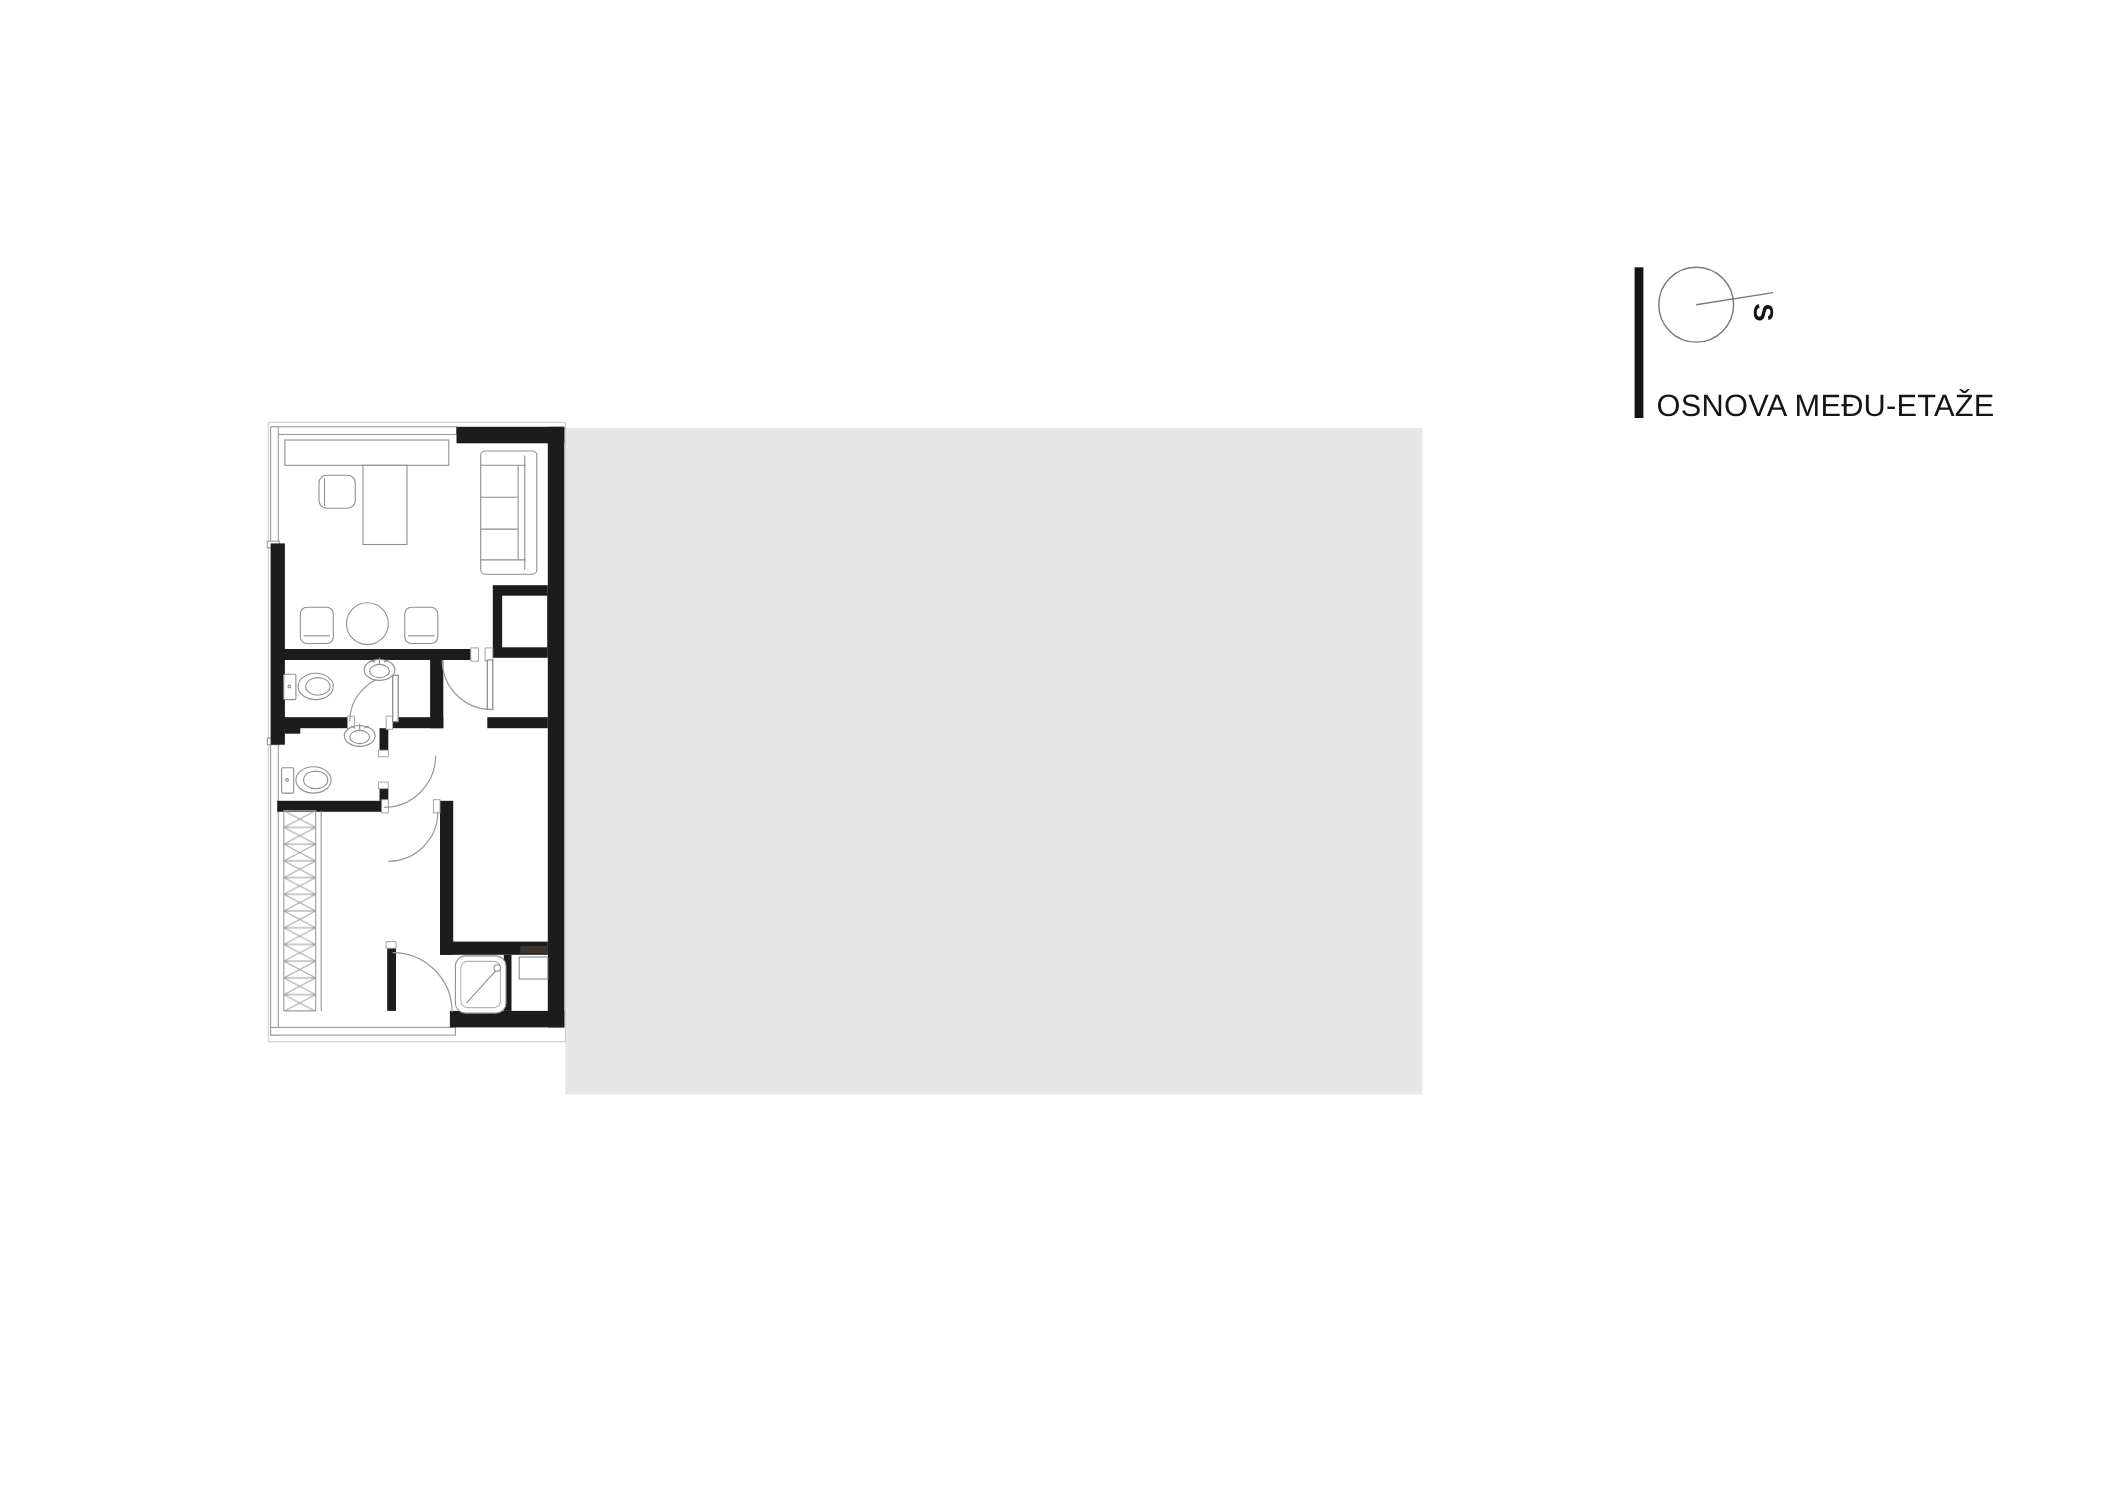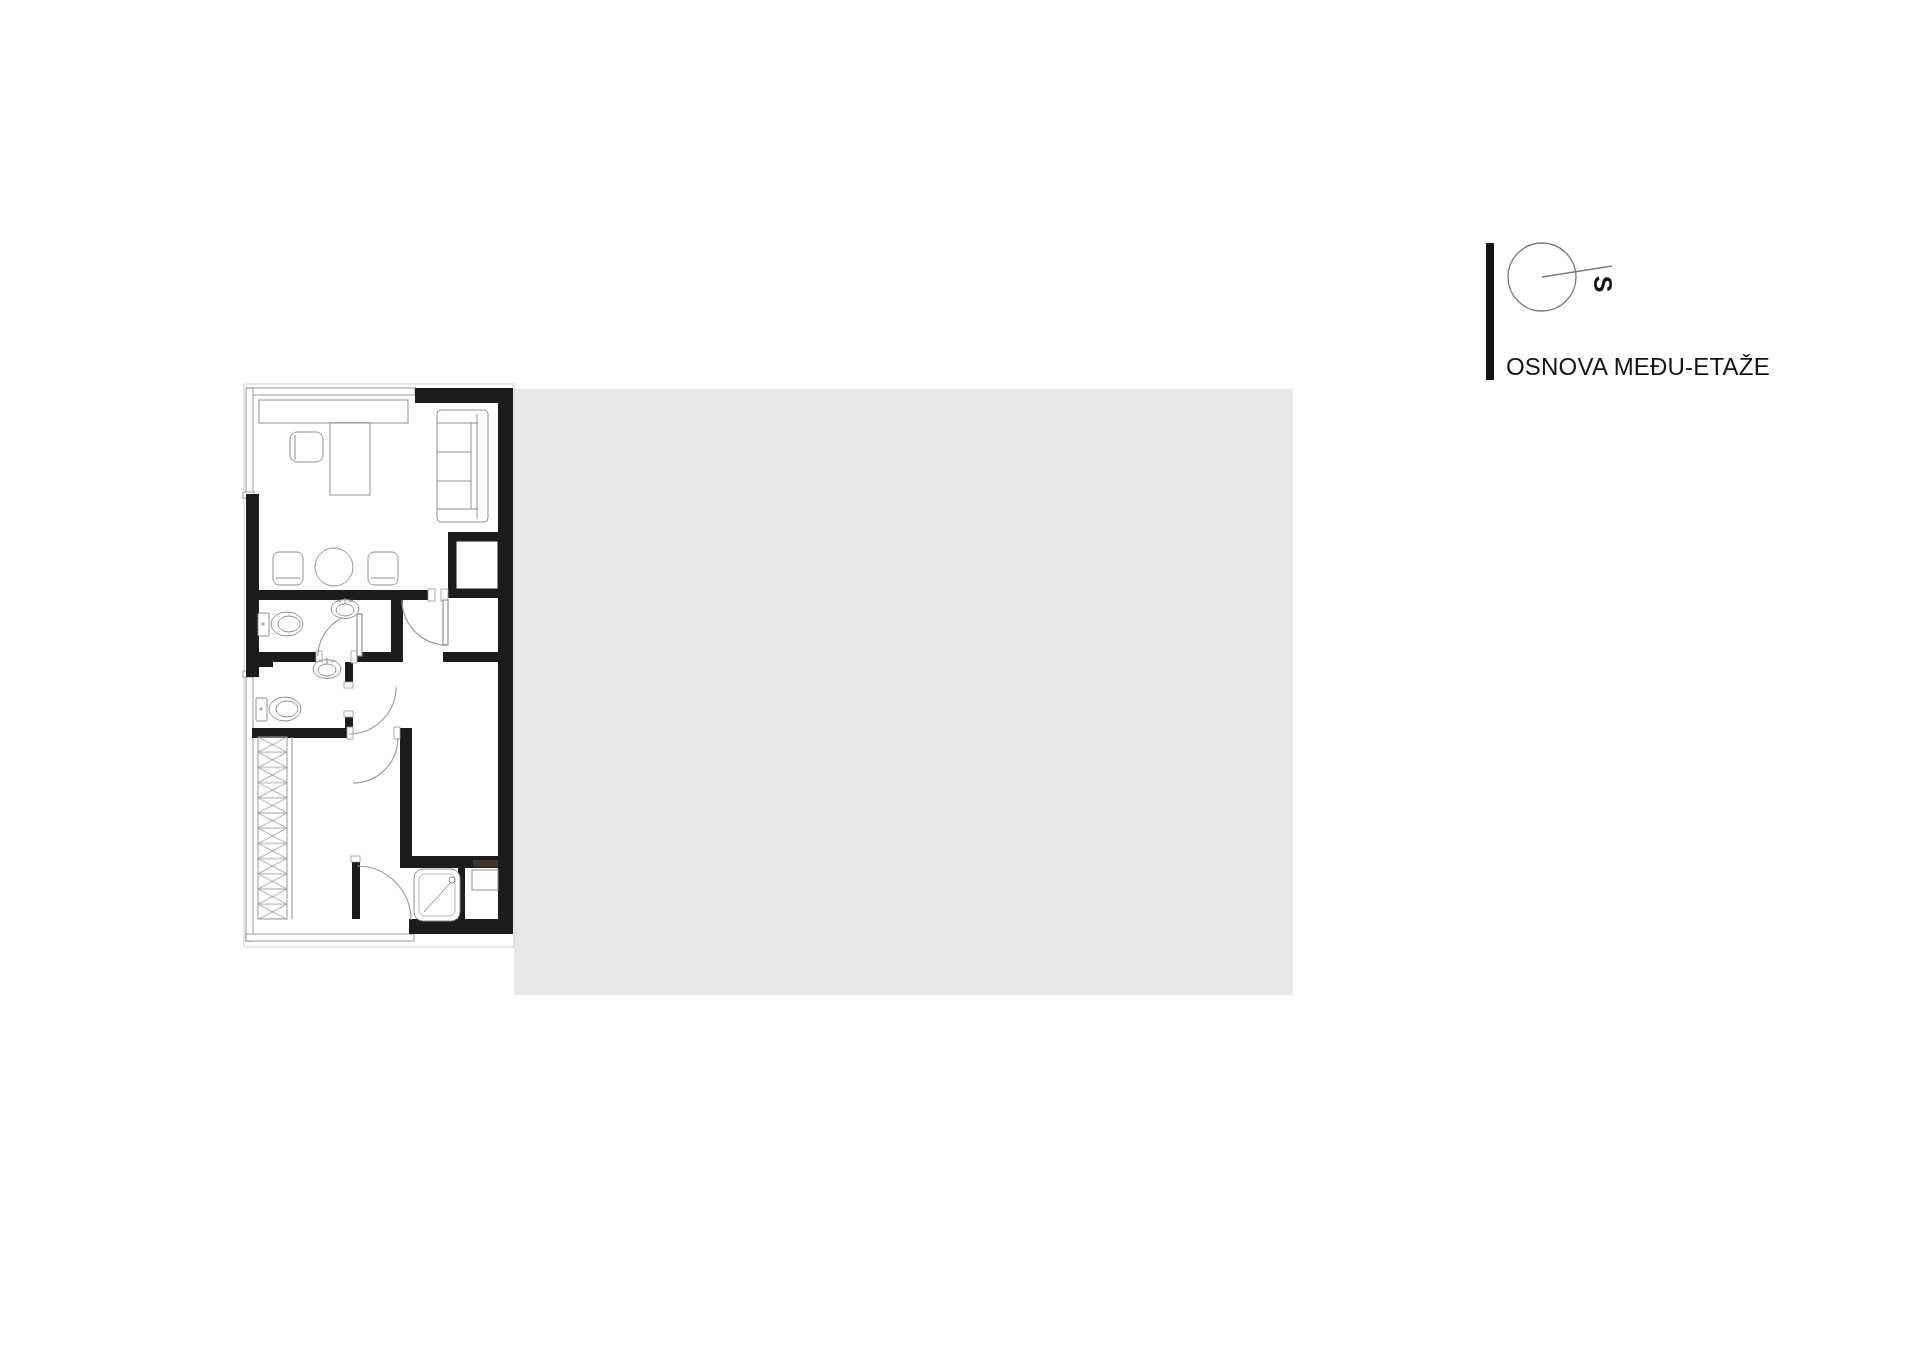--- a/index.html
+++ b/index.html
@@ -17,21 +17,21 @@
   }
   .stage svg {
     position: absolute;
     left: 0;
     top: 0;
   }
   .title-label {
     position: absolute;
     left: 1506px;
     top: 353px;
-    font-size: 24px;
+    font-size: 28px;
     font-weight: 400;
     letter-spacing: 0.2px;
     color: #151515;
     white-space: nowrap;
   }
 </style>
 </head>
 <body>
 
 <div class="stage">

